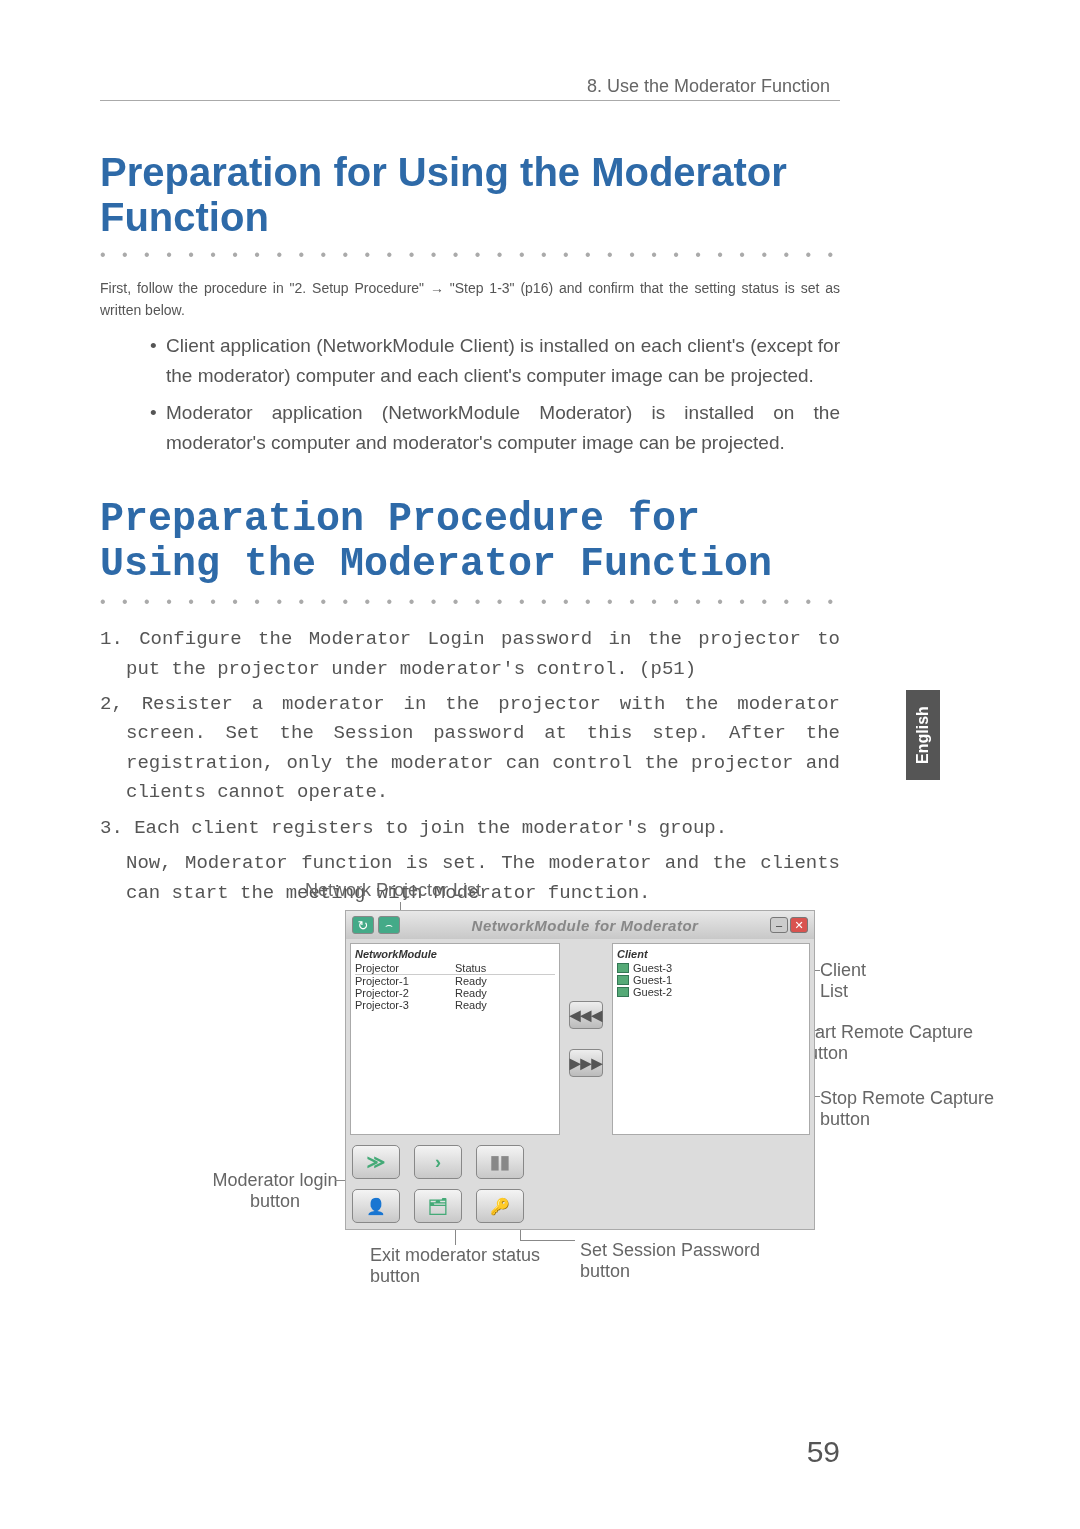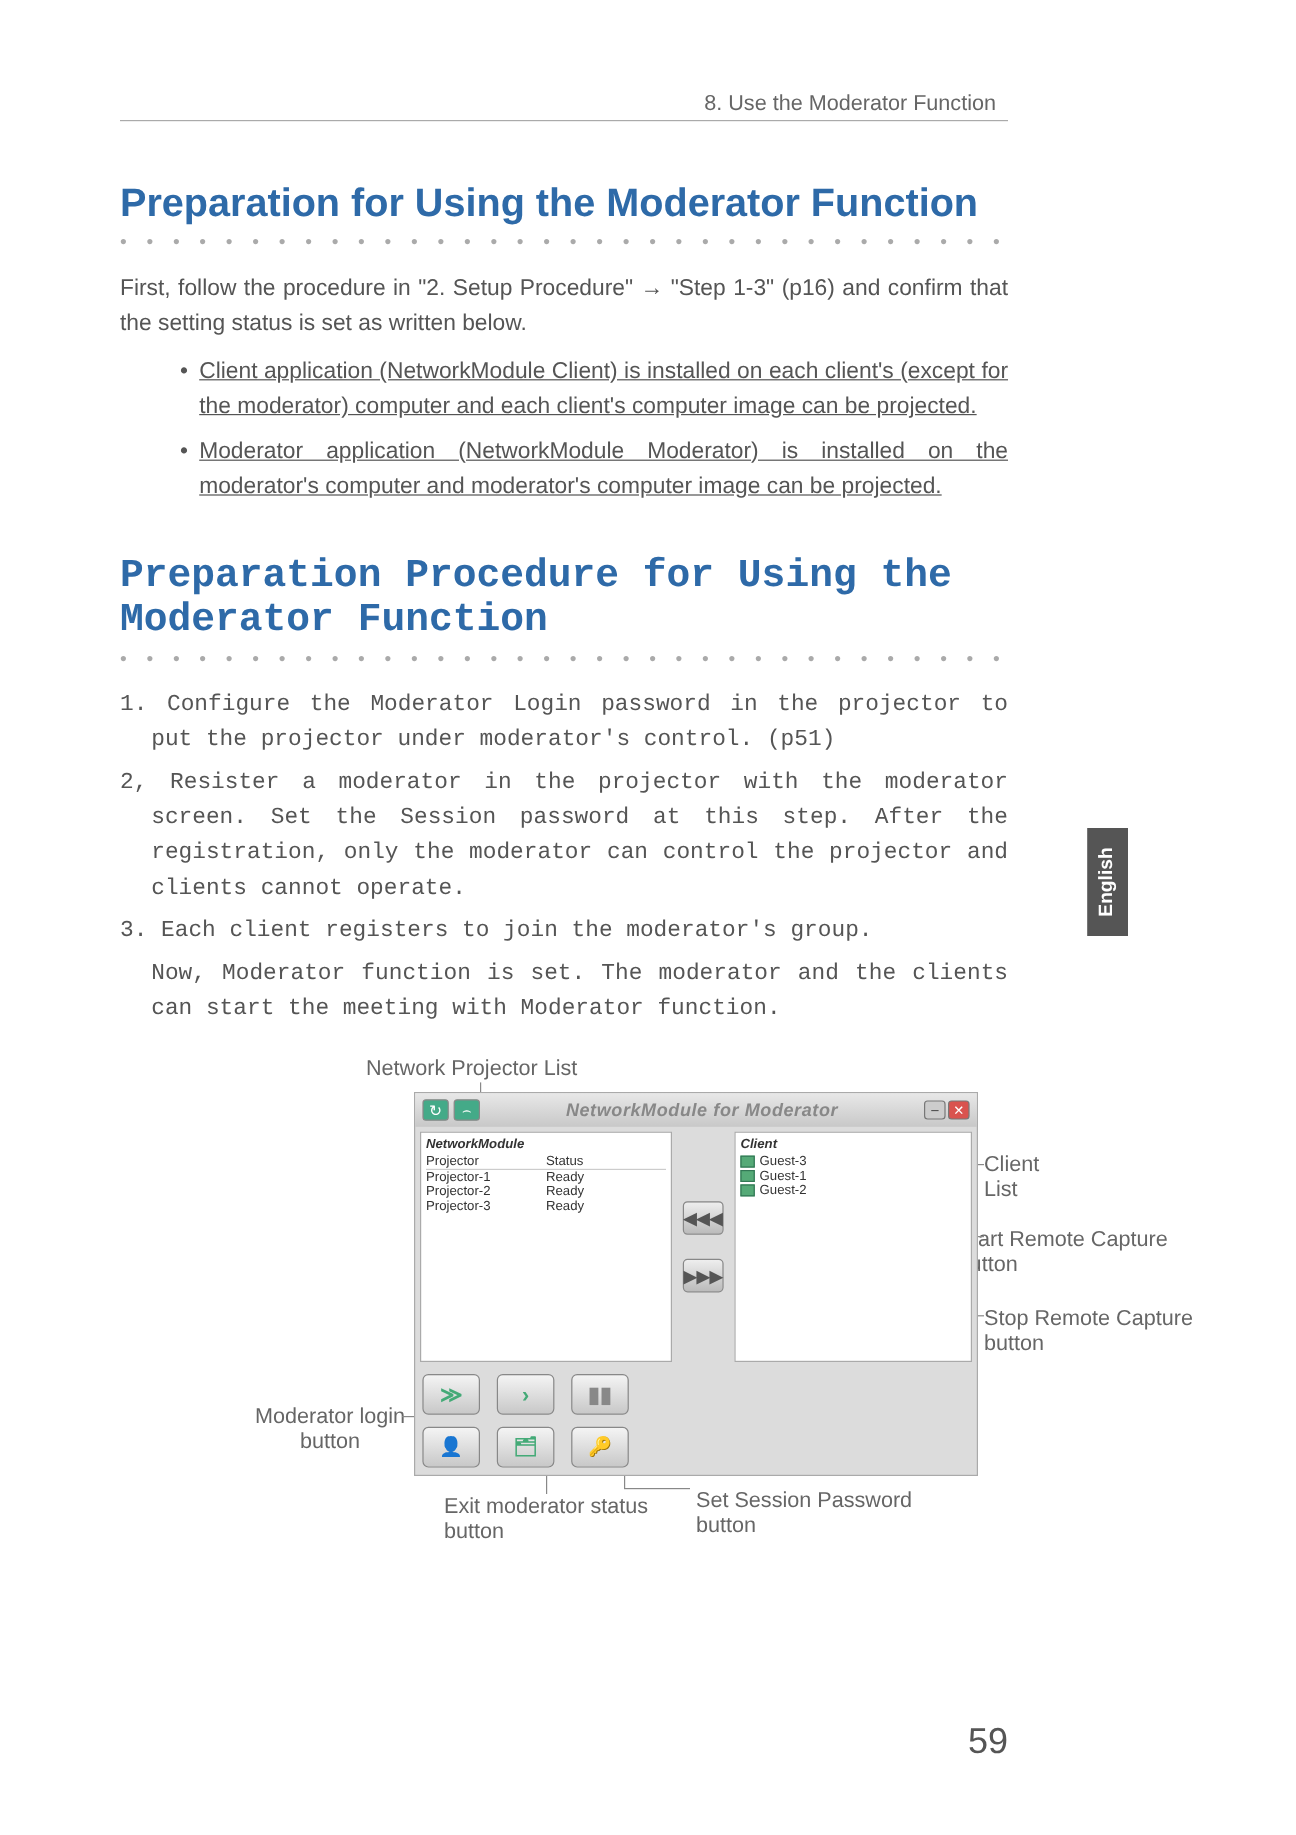--- a/index.html
+++ b/index.html
@@ -3,25 +3,25 @@
 <meta charset="utf-8">
 <style>
   * { box-sizing: border-box; margin: 0; padding: 0; }
   html, body { width: 1080px; height: 1529px; background: #fff; font-family: Arial, Helvetica, sans-serif; color: #444; }
   .page { position: relative; width: 940px; height: 1529px; padding: 80px 100px 60px 100px; }
   .header-line { position: absolute; top: 100px; left: 100px; right: 100px; border-top: 1px solid #aaa; }
   .header-text { position: absolute; top: 76px; right: 110px; font-size: 18px; color: #666; }
   .side-tab { position: absolute; right: 0; top: 690px; width: 34px; height: 90px; background: #555; color: #fff; display: flex; align-items: center; justify-content: center; }
   .side-tab span { transform: rotate(-90deg); font-weight: bold; font-size: 16px; }
   .content { position: absolute; top: 150px; left: 100px; right: 100px; }
-  h1 { color: #2e6aa8; font-size: 33px; font-weight: bold; margin-bottom: 6px; }
+  h1 { color: #2e6aa8; font-size: 40px; font-weight: bold; margin-bottom: 6px; }
   .dots { color: #aaa; font-size: 16px; letter-spacing: 6px; white-space: nowrap; overflow: hidden; margin-bottom: 14px; }
-  .para { font-size: 19px; line-height: 1.55; color: #555; text-align: justify; }
+  .para { font-size: 14px; line-height: 1.55; color: #555; text-align: justify; }
   .bullets { margin: 10px 0 40px 50px; font-size: 19px; line-height: 1.55; color: #555; }
-  .bullets li { list-style: none; position: relative; padding-left: 16px; text-align: justify; margin-bottom: 8px; text-decoration: underline; }
+  .bullets li { list-style: none; position: relative; padding-left: 16px; text-align: justify; margin-bottom: 8px; }
   .bullets li::before { content: "•"; position: absolute; left: 0; top: 0; }
   .numlist { font-size: 19px; line-height: 1.55; color: #555; margin-top: 14px; }
   .numitem { margin-bottom: 6px; padding-left: 26px; text-indent: -26px; text-align: justify; font-family: Liberation Mono, monospace; }
   .figure-area { position: absolute; top: 720px; left: 100px; right: 100px; height: 440px; }
   .fig-label { position: absolute; font-size: 18px; color: #666; }
   .callout-line { position: absolute; background: #888; }
   .app-window { position: absolute; left: 145px; top: 40px; width: 470px; height: 320px; background: #dcdcdc; border: 1px solid #aaa; font-size: 11px; color: #333; }
   .titlebar { height: 28px; background: linear-gradient(#e8e8e8, #c8c8c8); display: flex; align-items: center; padding: 0 6px; }
   .tb-left { display: flex; gap: 4px; }
   .tb-btn { width: 22px; height: 18px; background: #bbb; border: 1px solid #888; border-radius: 3px; display: flex; align-items: center; justify-content: center; }

